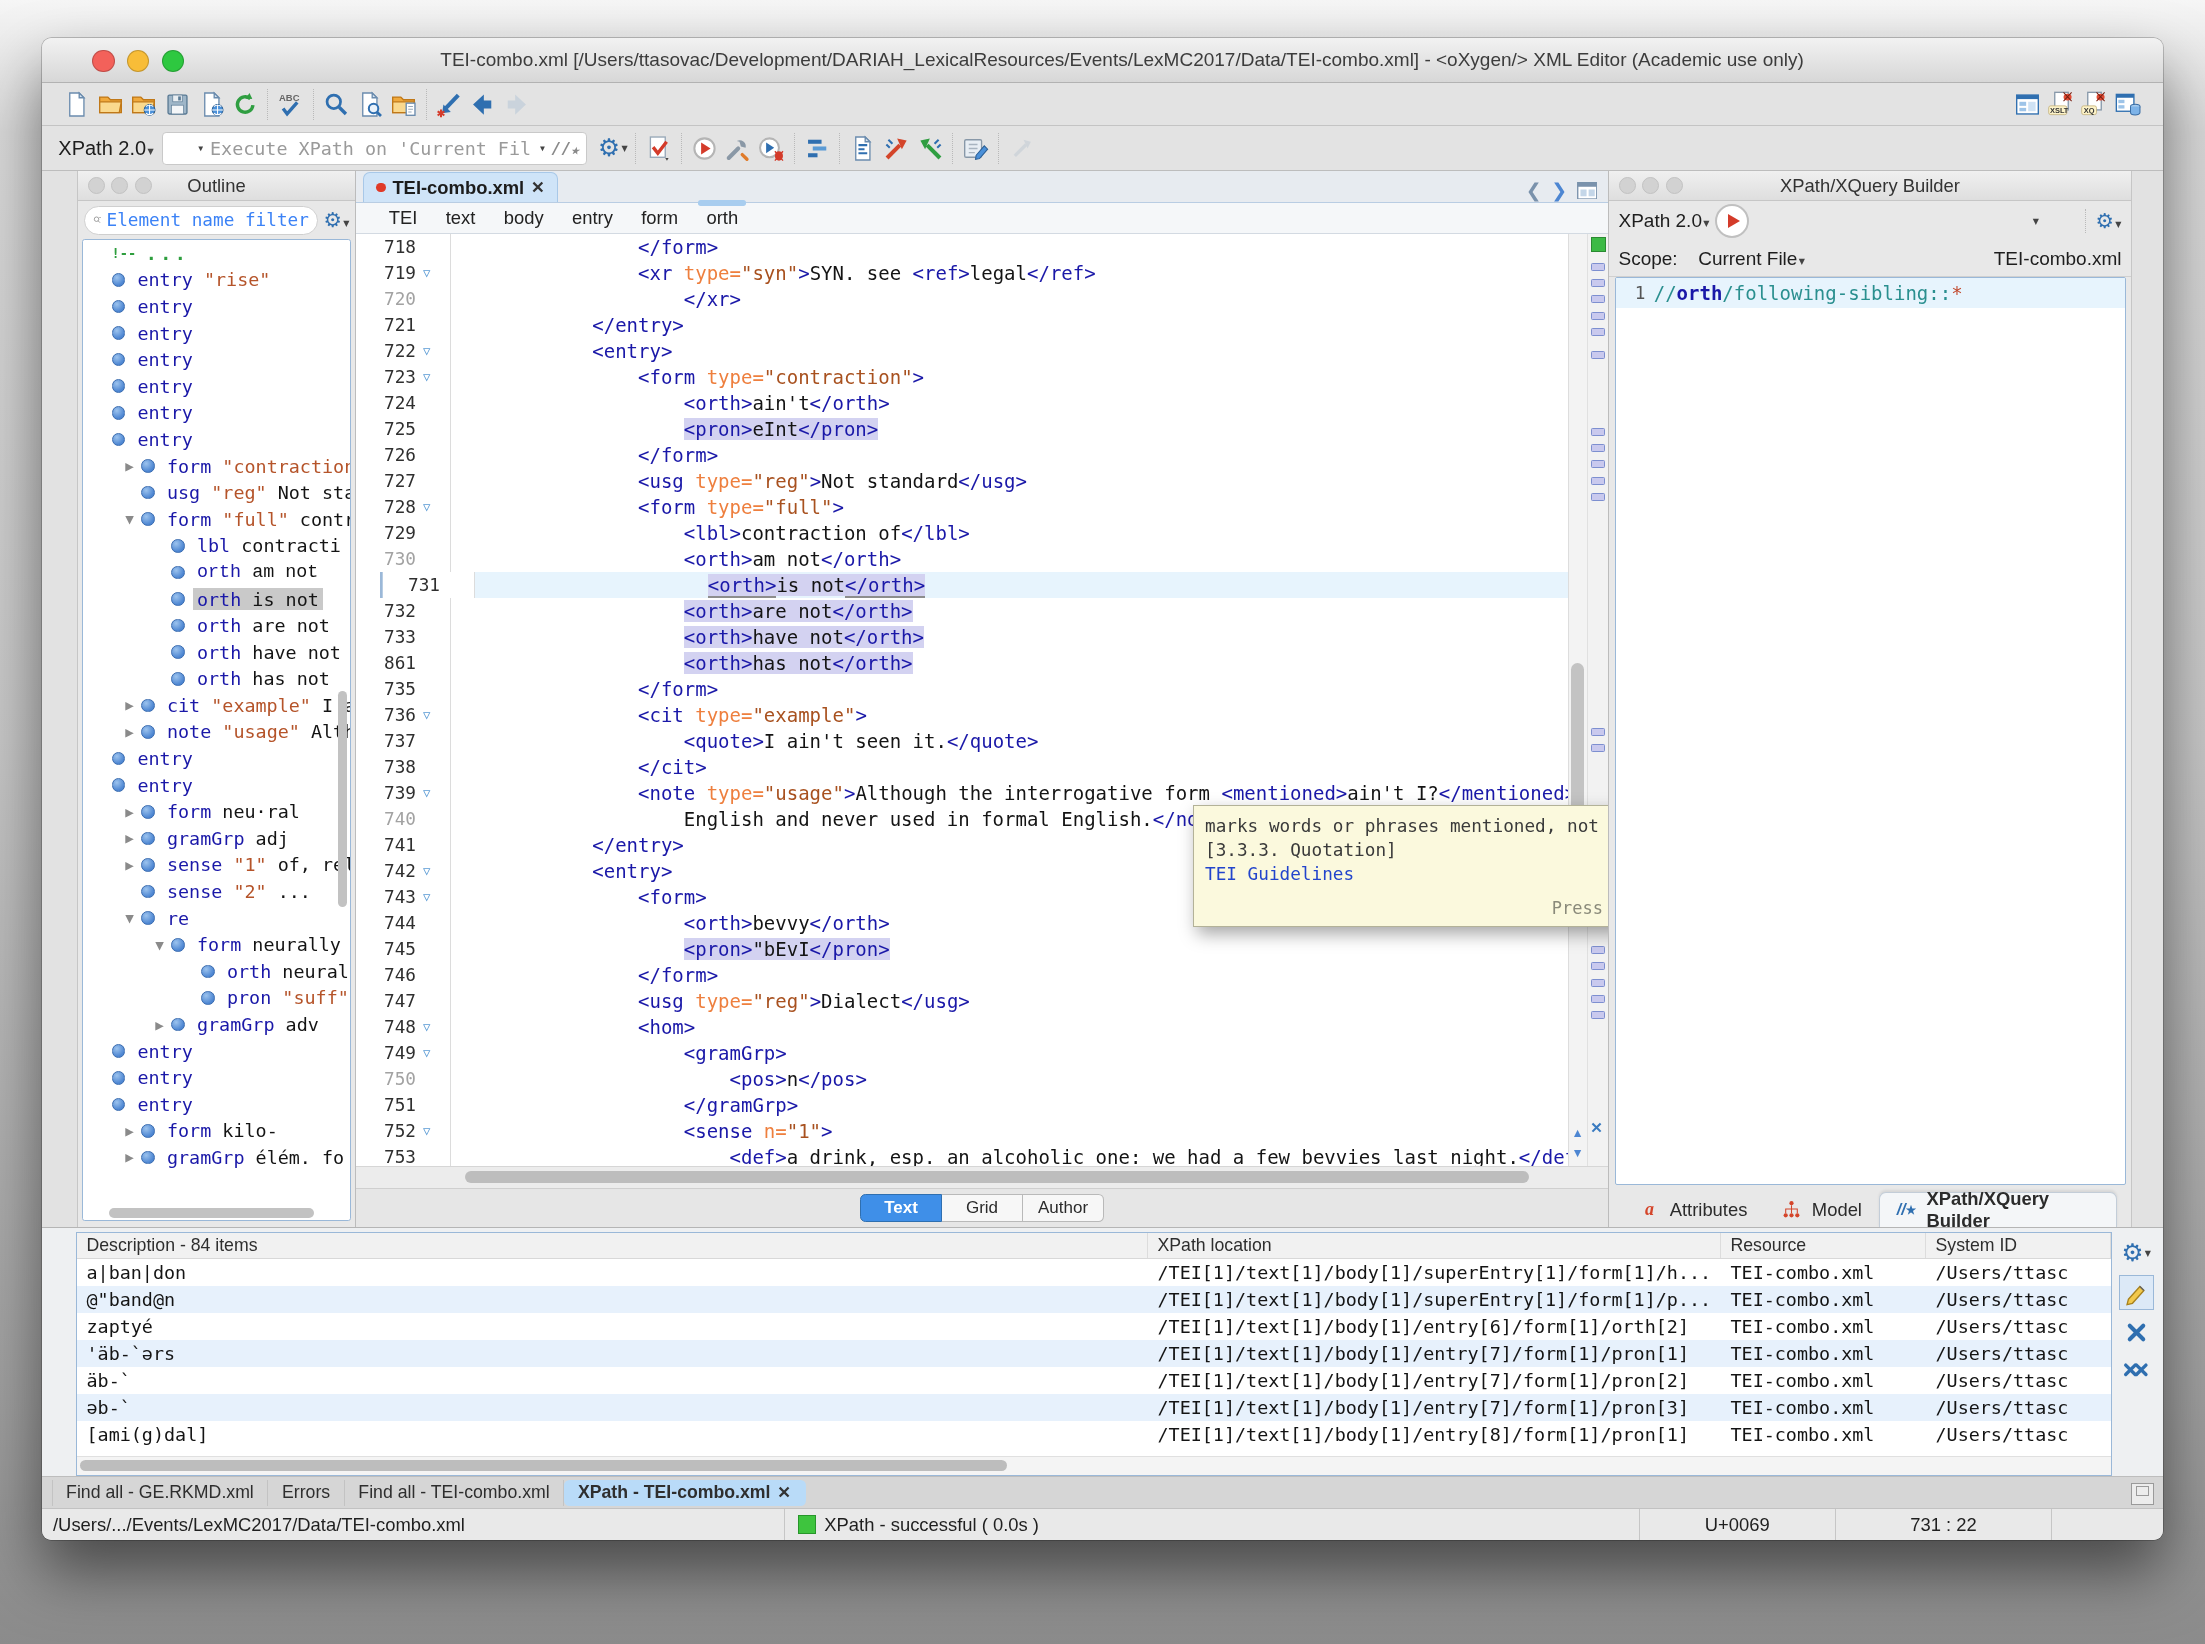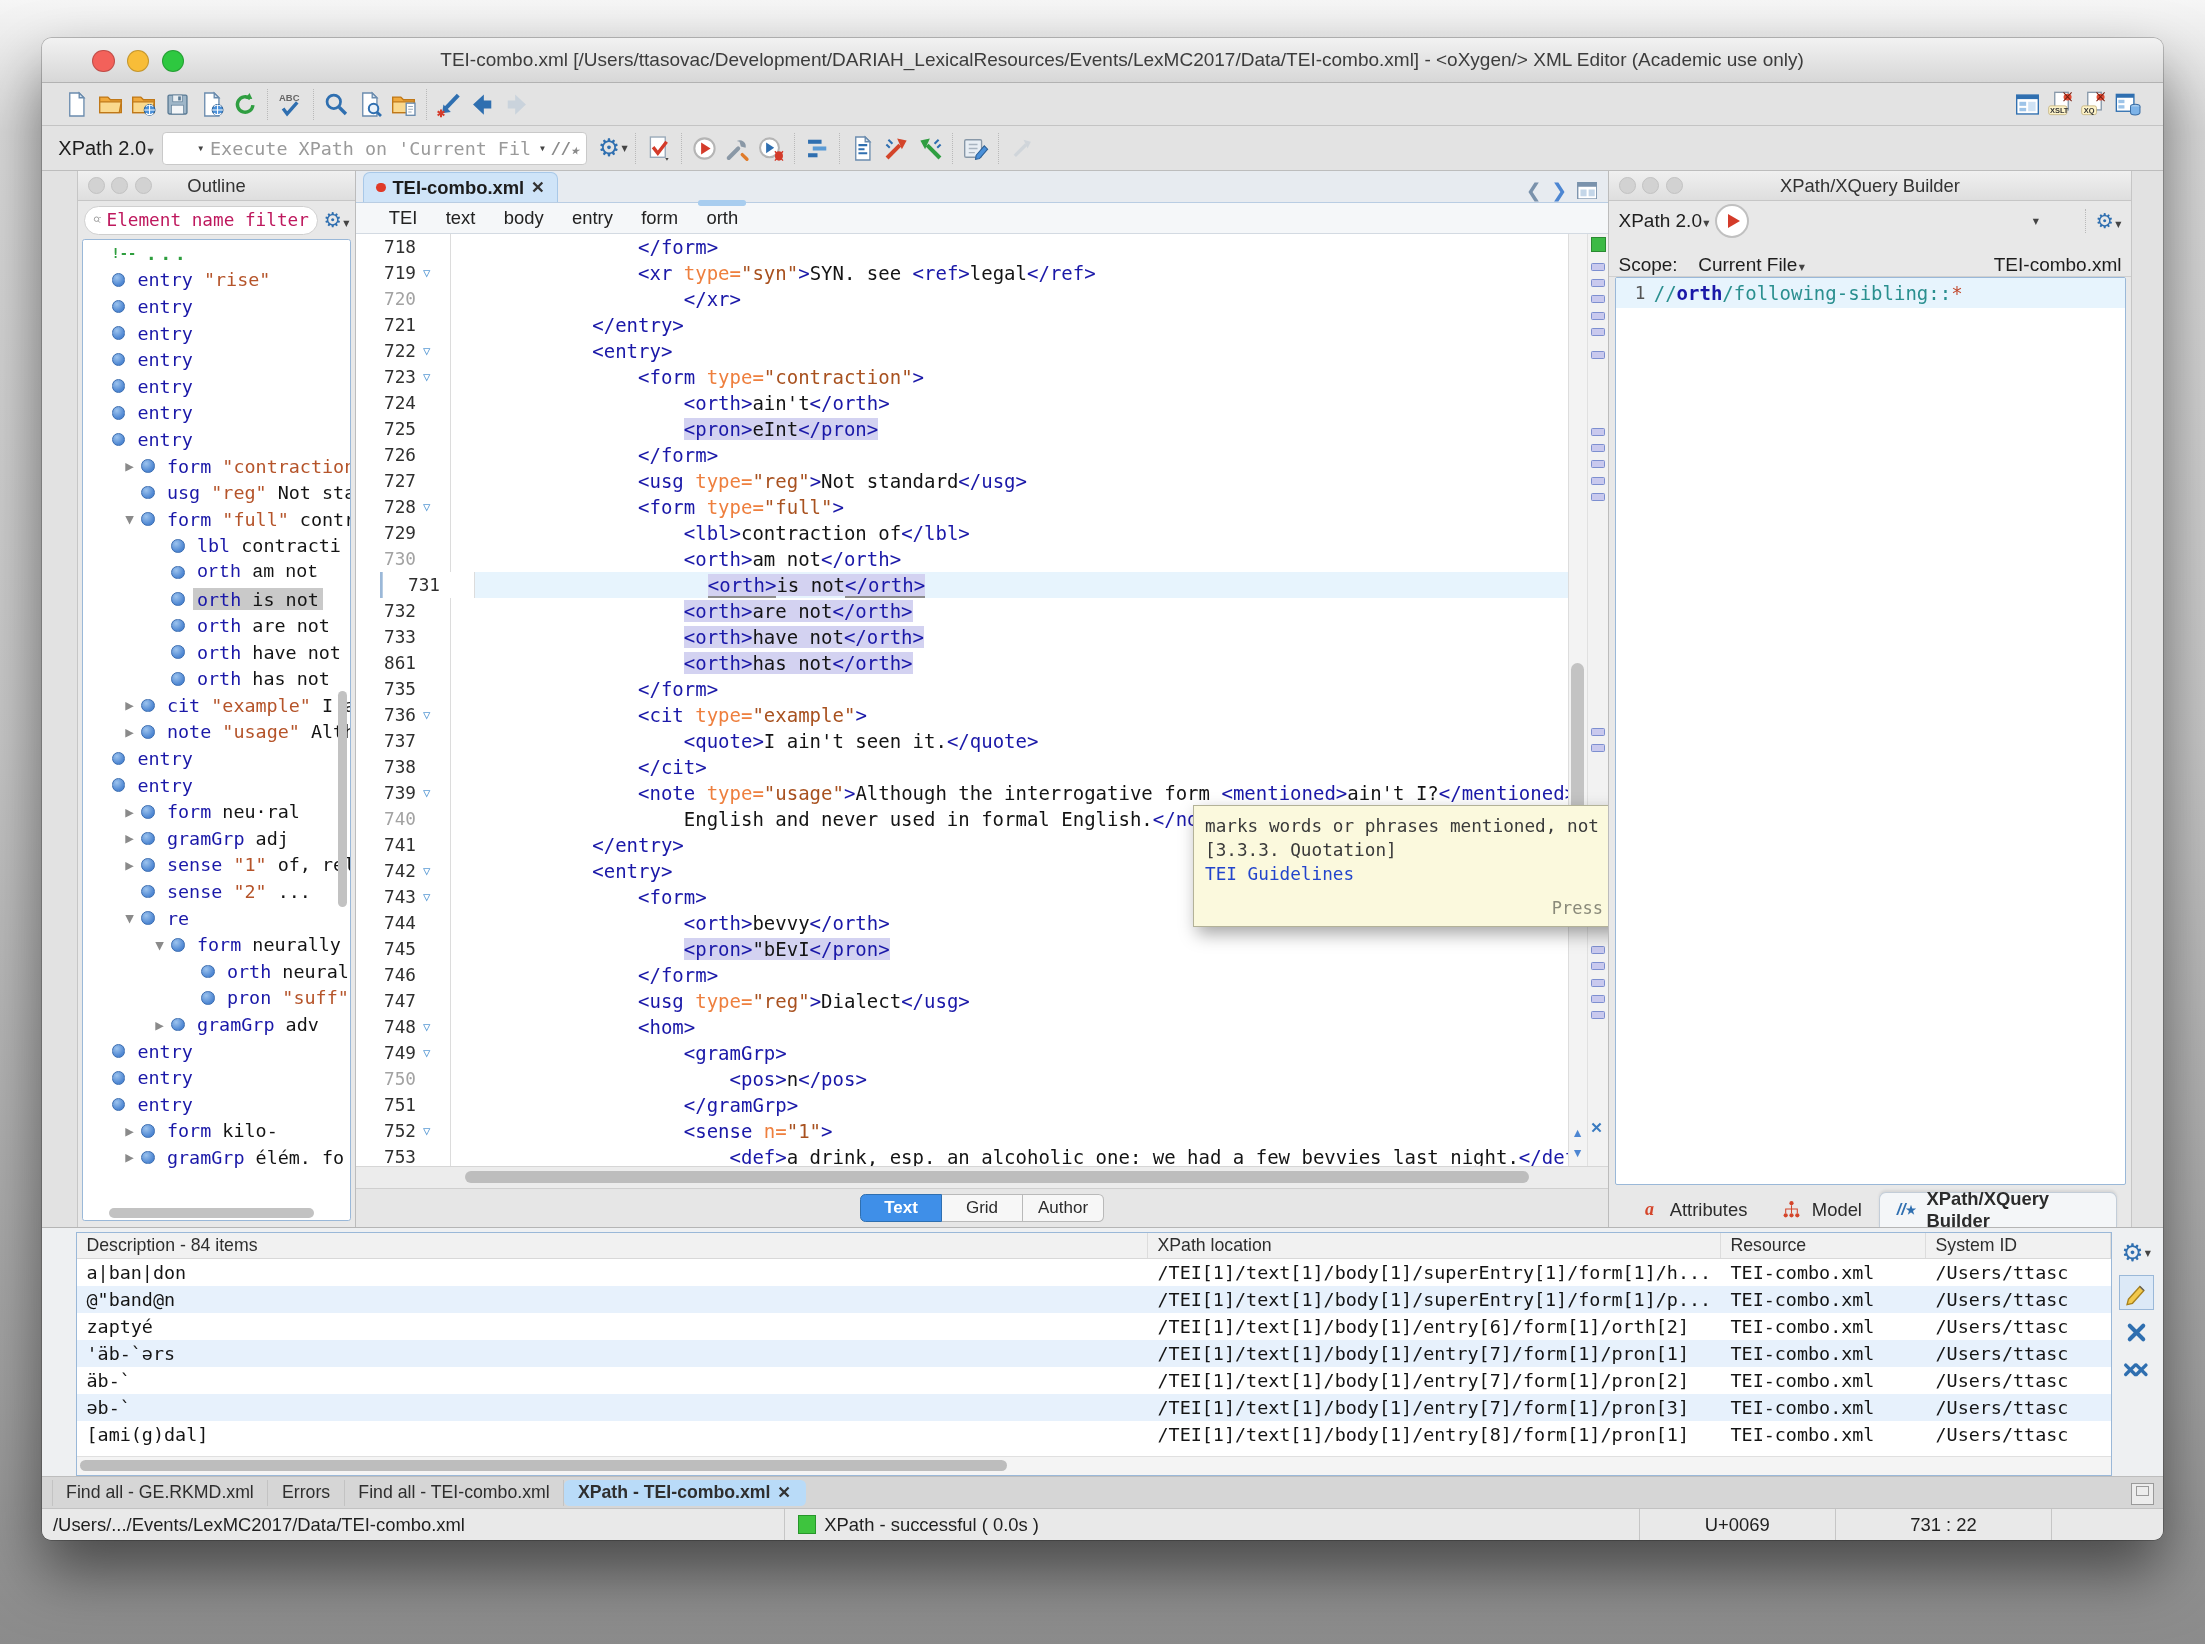--- a/index.html
+++ b/index.html
@@ -48,21 +48,21 @@
   .dock.r{border-left:0.7px solid #c6c6c6;width:31px;flex-basis:31px;}
   
   .outline{width:277px;flex:0 0 277px;background:#e8e8e8;border-right:0.7px solid #bcbcbc;
     display:flex;flex-direction:column;min-height:0;}
   .phead{height:29px;flex:0 0 29px;background:linear-gradient(#f0f0f0,#dedede);border-bottom:0.7px solid #c6c6c6;
     position:relative;display:flex;align-items:center;justify-content:center;font-size:18.4px;color:#333;}
   .ghost-lights{position:absolute;left:9.5px;display:flex;gap:6.8px;}
   .ghost-lights i{width:15px;height:15px;border-radius:50%;background:#d2d2d2;border:0.7px solid #c2c2c2;}
   .filter-row{height:38px;flex:0 0 38px;display:flex;align-items:center;gap:5.5px;padding:0 5.5px;}
   .filter-box{flex:1;height:27px;border:1.4px solid #cfcfcf;border-radius:15px;background:#fff;
-    display:flex;align-items:center;gap:5.5px;padding:0 8.2px;color:#be185d;font-size:17.7px;
+    display:flex;align-items:center;gap:5.5px;padding:0 8.2px;color:#3b82f6;font-size:17.7px;
     font-family:"DejaVu Sans Mono",monospace;white-space:nowrap;overflow:hidden;}
   .mini-gear{color:#2f6fb0;font-size:20.5px;line-height:1;}
   .tree-wrap{flex:1;margin:0 4.1px 5.5px 4.1px;background:#fff;border:1.4px solid #9ab8d8;border-radius:2.7px;
     position:relative;overflow:hidden;font-family:"DejaVu Sans Mono",monospace;font-size:18.4px;}
   .trow{height:26.6px;display:flex;align-items:center;white-space:nowrap;}
   .trow .arr{width:23px;color:#8a8a8a;font-size:14.3px;text-align:center;flex:0 0 23px;}
   .trow .bul{width:11.6px;height:11.6px;border-radius:50%;flex:0 0 11.6px;margin-right:8.2px;
     background:radial-gradient(circle at 35% 30%,#9cc3ee,#4d86d2 70%);border:0.7px solid #3a6cb0;}
   .t-el{color:#1a18a8;}
   .t-attr{color:#b5542a;}
@@ -123,21 +123,21 @@
   
   .tooltip{position:absolute;width:531px;height:104px;background:#fbf9dd;border:0.7px solid #b3b298;
     box-shadow:4.1px 6.8px 16.4px rgba(0,0,0,.35);padding:8.2px 11px;z-index:5;
     font-family:"DejaVu Sans Mono",monospace;font-size:17.7px;color:#3a3a3a;line-height:24px;}
   .tooltip .link{color:#2244cc;}
   .tooltip .hint{position:absolute;right:11px;bottom:6.8px;color:#8a8a7a;font-size:17px;}
   
   .rpanel{width:522px;flex:0 0 522px;border-left:0.7px solid #bcbcbc;background:#e8e8e8;
     display:flex;flex-direction:column;min-height:0;}
   .rp-controls{height:40px;flex:0 0 40px;display:flex;align-items:center;gap:5.5px;padding:0 9.5px;font-size:19px;color:#1d1d1d;}
-  .rp-scope{height:35px;flex:0 0 35px;display:flex;align-items:flex-end;gap:0;padding:0 9.5px;font-size:19px;color:#1d1d1d;border-bottom:0.7px solid #d0d0d0;}
+  .rp-scope{height:35px;flex:0 0 35px;display:flex;align-items:center;gap:0;padding:0 9.5px;font-size:19px;color:#1d1d1d;border-bottom:0.7px solid #d0d0d0;}
   .rp-edit{flex:1;margin:0 5.5px;background:#fff;border:1.4px solid #9ab8d8;border-radius:2px;overflow:hidden;
     font-family:"DejaVu Sans Mono",monospace;font-size:19px;}
   .xline{height:30px;display:flex;align-items:center;background:#e7f4fd;white-space:pre;}
   .xline .xno{width:30px;text-align:right;padding-right:8.2px;color:#555;font-size:17.7px;}
   .xp-op{color:#2a8f8f;}
   .xp-el{color:#1a18a8;font-weight:bold;}
   .xp-star{color:#c24a2e;}
   .rp-tabs{height:42px;flex:0 0 42px;display:flex;align-items:flex-end;gap:4.1px;padding:0 13.6px;}
   .rptab{height:34px;display:flex;align-items:center;gap:6.8px;padding:0 12.3px;font-size:18.4px;color:#2b2b2b;
     border:0.7px solid transparent;border-bottom:none;border-radius:6.8px 6.8px 0 0;}

